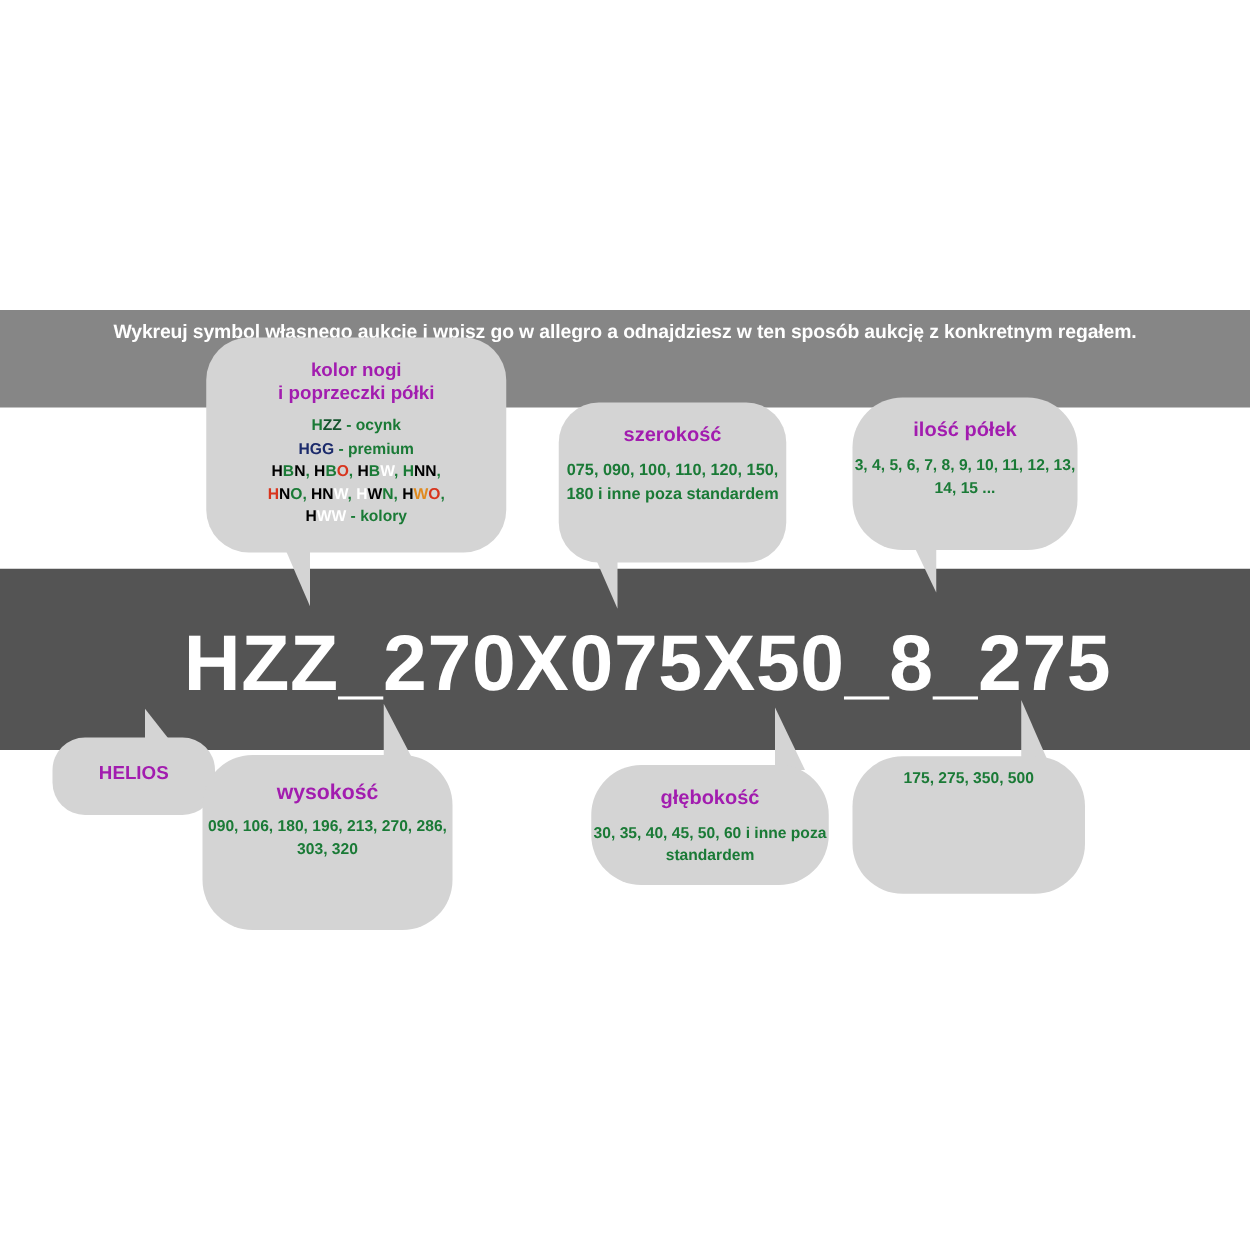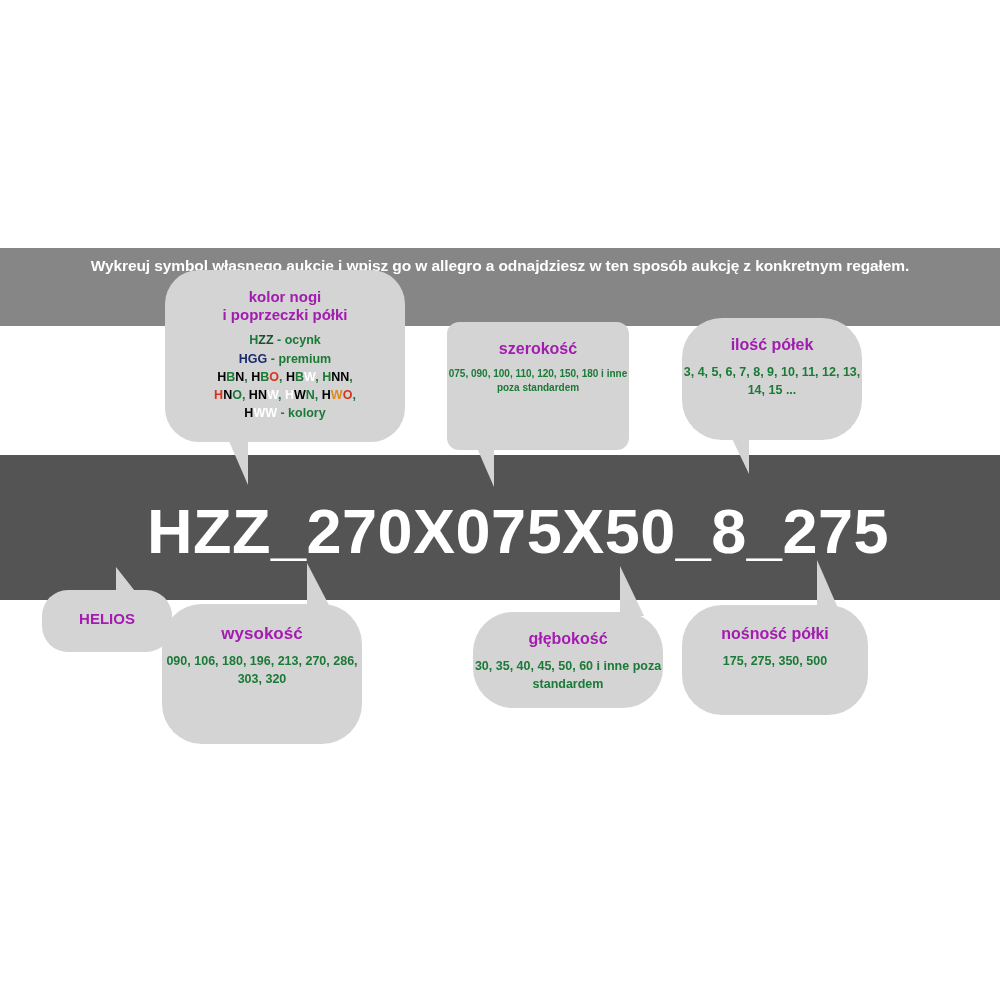--- a/index.html
+++ b/index.html
@@ -106,24 +106,24 @@
 
   #b-kolor-tail {
     left: 222px; top: 425px;
     border-width: 0 26px 60px 0;
     border-color: transparent #d4d4d4 transparent transparent;
   }
 
   #b-szer {
     left: 447px; top: 322px;
     width: 182px; height: 128px;
-    border-radius: 12px;
+    border-radius: 32px;
   }
   #b-szer .title { font-size: 16px; padding-top: 18px; }
-  #b-szer .body  { font-size: 10px; }
+  #b-szer .body  { font-size: 13px; }
   #b-szer-tail {
     left: 470px; top: 432px;
     border-width: 0 24px 55px 0;
     border-color: transparent #d4d4d4 transparent transparent;
   }
 
   #b-ilosc {
     left: 682px; top: 318px;
     width: 180px; height: 122px;
     border-radius: 40px;
@@ -244,17 +244,16 @@
   </div>
 
   <div class="tail" id="b-glab-tail"></div>
   <div class="bubble" id="b-glab">
     <div class="title">głębokość</div>
     <div class="body">30, 35, 40, 45, 50, 60 i inne poza standardem</div>
   </div>
 
   <div class="tail" id="b-nos-tail"></div>
   <div class="bubble" id="b-nos">
-    <div class="title">nośność półki</div>
     <div class="body">175, 275, 350, 500</div>
   </div>
 
 </div>
 
 </body></html>

